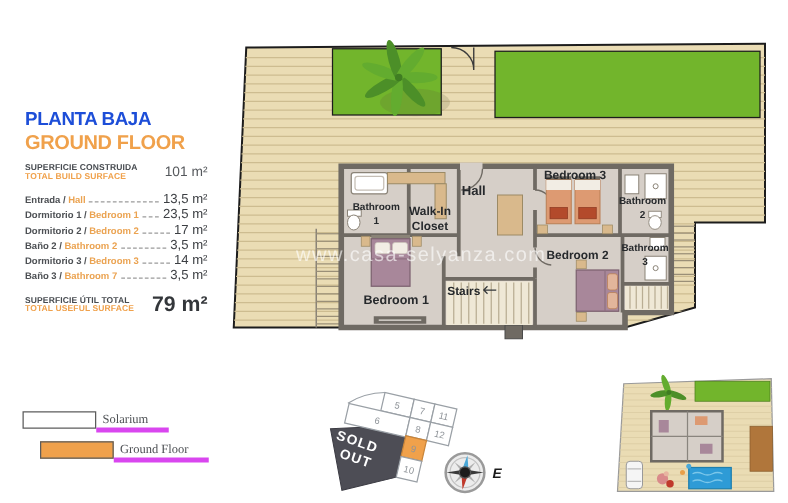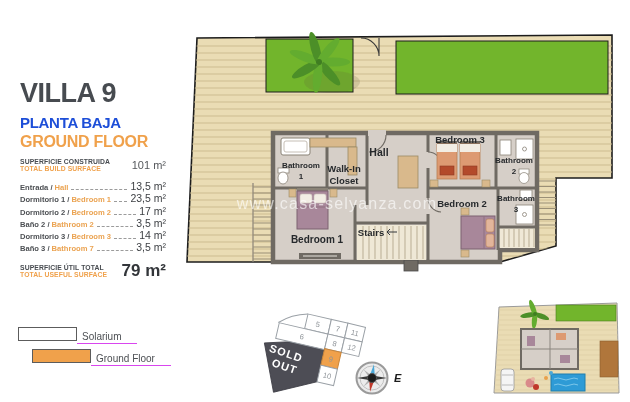--- a/index.html
+++ b/index.html
@@ -23,22 +23,22 @@
   .room-val{font-size:10.5px;color:#3c3f43;white-space:nowrap;text-align:center;}
   .total{display:flex;align-items:center;margin-top:7px;}
   .total .lbls{flex:1;}
   .total .val{font-size:17px;font-weight:bold;color:#33363a;}
   
   .legend{position:absolute;left:18px;top:327px;width:170px;}
   .legend-item{display:flex;align-items:flex-end;margin-bottom:8px;}
   .legend-box{width:57px;height:12px;border:1.6px solid #5c5c5c;flex:none;}
   .sw-white{background:#ffffff;}
   .sw-orange{background:#F0A14B;}
-  .legend-label{font-size:10px;color:#4d5054;border-bottom:1px solid #d946ef;
-                padding:0 16px 1px 5px;white-space:nowrap;transform:translateY(3px);}
+  .legend-label{font-size:10px;color:#4d5054;border-bottom:4px solid #d946ef;
+                padding:0 16px 1px 5px;white-space:nowrap;transform:translateY(3px);font-family:Liberation Serif, serif;}
   .off1{margin-left:0;} .off2{margin-left:14px;} .off3{margin-left:34px;}
   
   svg{position:absolute;left:0;top:0;}
   svg text{font-family:"Liberation Sans", sans-serif;}
   .room-label{fill:#26292c;font-weight:bold;}
   .wm{fill:rgba(255,255,255,0.62);font-size:16px;letter-spacing:1.2px;}
   .plot-num{fill:#8f9499;font-size:7.5px;text-anchor:middle;}
   .sold{fill:#ffffff;font-size:11px;font-weight:bold;letter-spacing:1px;text-anchor:middle;}
 </style>
 </head>
@@ -374,21 +374,20 @@
         <circle cx="530" cy="383" r="4.5" fill="#D98A8A"></circle>
         <circle cx="536" cy="387" r="3" fill="#C0392B"></circle>
         <circle cx="533" cy="379" r="2" fill="#E8B4A0"></circle>
       </g>
       <circle cx="546" cy="378" r="2" fill="#E8A04B"></circle>
       <circle cx="551" cy="373" r="2" fill="#4AA8D8"></circle>
     </g>
   </svg>
 
   <div class="panel">
-    <h1 class="title">VILLA 9</h1>
     <div class="sub-es">PLANTA BAJA</div>
     <div class="sub-en">GROUND FLOOR</div>
 
     <div class="surface">
       <div class="lbls">
         <div class="lbl-es">SUPERFICIE CONSTRUIDA</div>
         <div class="lbl-en">TOTAL BUILD SURFACE</div>
       </div>
       <div class="val">101 m²</div>
     </div>

